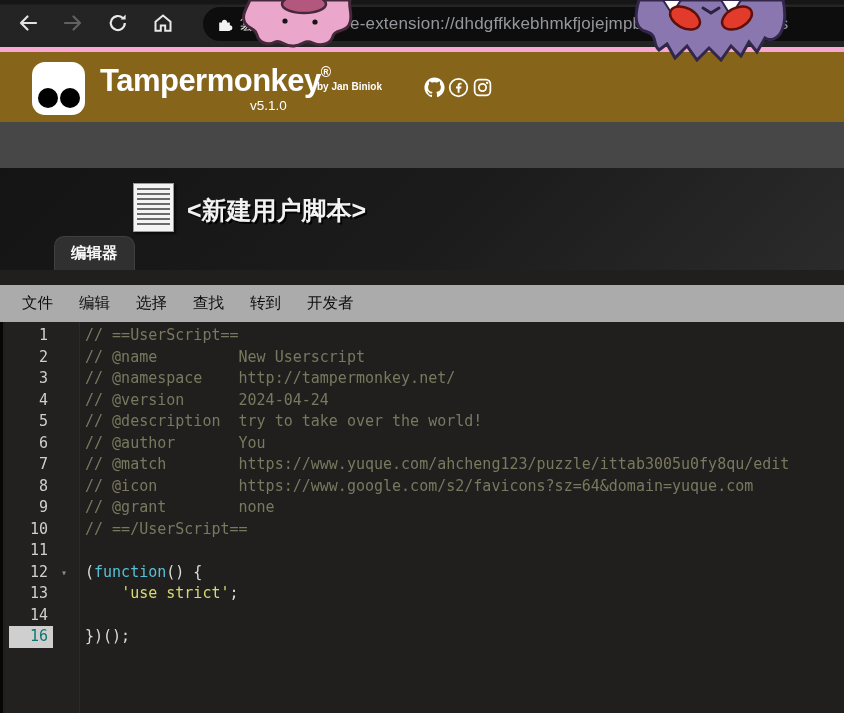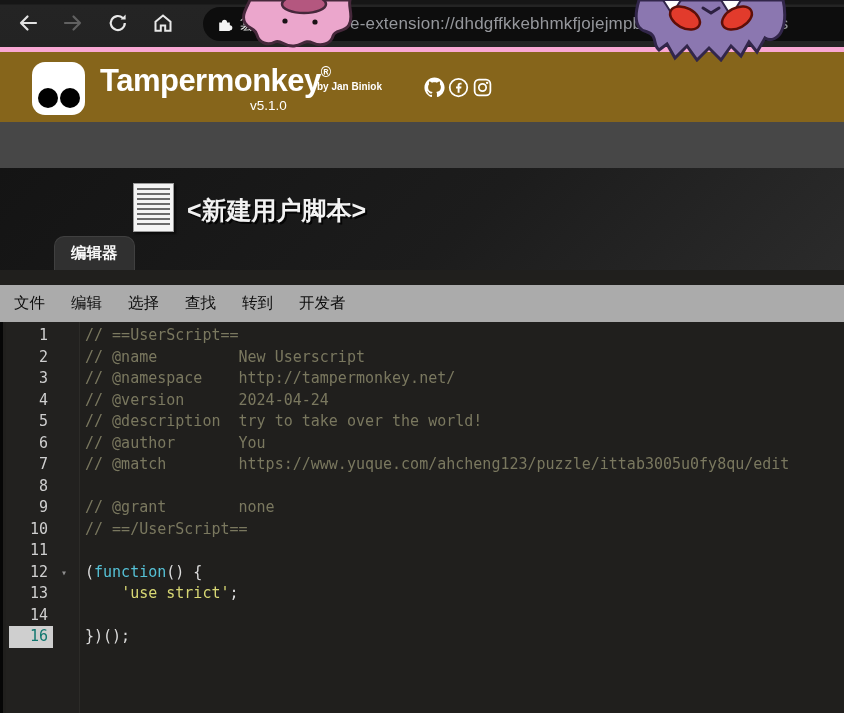--- a/index.html
+++ b/index.html
@@ -44,21 +44,21 @@
   #page-title{position:absolute;left:187px;top:26px;color:#f2f2f2;font-size:25px;font-weight:bold;
               text-shadow:2px 2px 0 #050505;white-space:nowrap;}
 
   
   #tab-editor{position:absolute;left:54px;bottom:0;height:33px;padding:0 16px;background:#303030;
               border:1px solid #404040;border-bottom:none;border-radius:10px 10px 0 0;
               color:#fafafa;font-size:15.5px;font-weight:bold;display:flex;align-items:center;}
 
   
   #menubar{position:absolute;left:0;top:285px;width:844px;height:37px;background:var(--c-menubar,#ababab);
-           display:flex;align-items:center;padding-left:14px;box-sizing:border-box;}
+           display:flex;align-items:center;padding-left:22px;box-sizing:border-box;}
   .menu-item{color:#0c0c0c;font-size:15.5px;margin-right:26px;white-space:nowrap;}
 
   
   #editor{position:absolute;left:0;top:322px;width:844px;height:391px;background:var(--c-editor,#201f1d);
           border-left:3px solid #060606;box-sizing:border-box;
           font-family:"DejaVu Sans Mono",monospace;font-size:15px;padding-top:3px;}
   #gutter-bg{position:absolute;left:3px;top:0;width:73px;height:391px;background:#22211f;
              border-right:1px solid #2c2b28;}
   .line{display:flex;height:21.5px;line-height:21.5px;position:relative;}
   .gutter{width:74px;flex:none;display:flex;}
@@ -208,20 +208,21 @@
           <span class="num">7</span>
           <span class="fold"></span>
         </span>
         <span class="code"><span class="tok-cmt">// @match        https://www.yuque.com/ahcheng123/puzzle/ittab3005u0fy8qu/edit</span></span>
       </div>
       <div class="line">
         <span class="gutter">
           <span class="num">8</span>
           <span class="fold"></span>
         </span>
+        <span class="code"><span class="tok-cmt">// @icon         https://www.google.com/s2/favicons?sz=64&amp;domain=yuque.com</span></span>
       </div>
       <div class="line">
         <span class="gutter">
           <span class="num">9</span>
           <span class="fold"></span>
         </span>
         <span class="code"><span class="tok-cmt">// @grant        none</span></span>
       </div>
       <div class="line">
         <span class="gutter">

